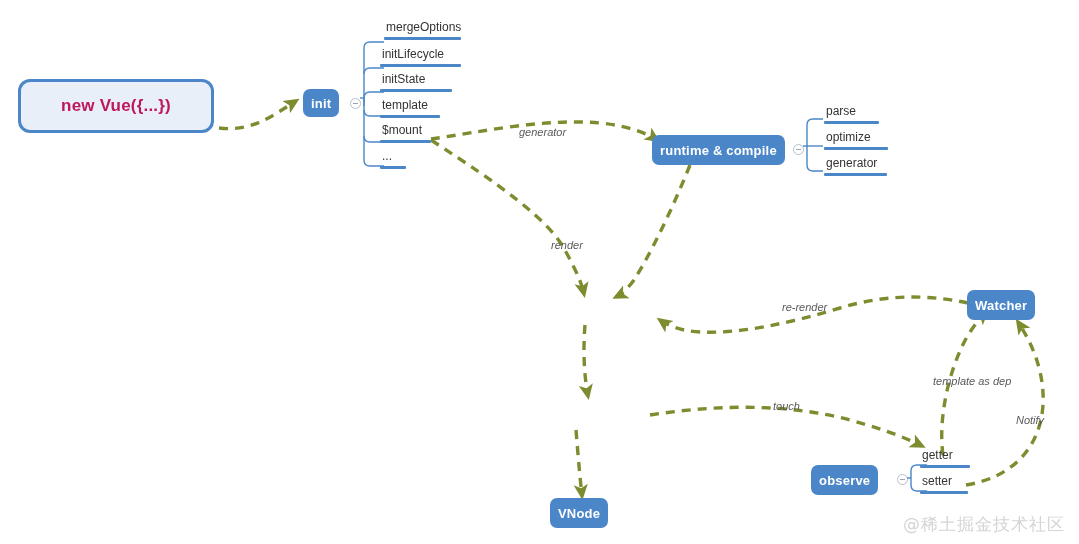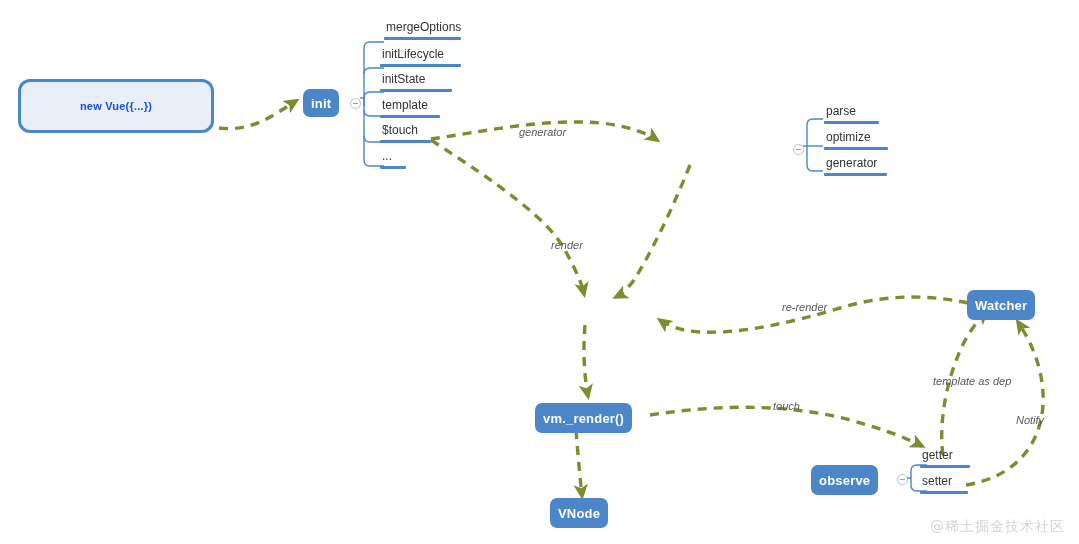--- a/index.html
+++ b/index.html
@@ -32,23 +32,23 @@
     height: 54px;
     background: #e9eff8;
     border: 3px solid #4a86c8;
     border-radius: 12px;
     display: flex;
     align-items: center;
     justify-content: center;
     box-sizing: border-box;
   }
   .root-node .lbl {
-    font-size: 11px;
+    font-size: 17px;
     font-weight: bold;
-    color: #1d4ed8;
+    color: #be185d;
     letter-spacing: .2px;
   }
   
   .node {
     position: absolute;
     background: #4a86c8;
     border-radius: 7px;
     display: flex;
     align-items: center;
     justify-content: center;
@@ -110,21 +110,21 @@
     font-style: italic;
     color: #5a5a5a;
     white-space: nowrap;
     font-family: "Liberation Sans", sans-serif;
   }
   
   .watermark {
     position: absolute;
     right: 14px;
     bottom: 8px;
-    font-size: 14px;
+    font-size: 17px;
     color: #d4d4d4;
     letter-spacing: 1px;
     white-space: nowrap;
     font-family: "DejaVu Sans", sans-serif;
   }
 </style>
 </head>
 <body>
 
 <div id="canvas">
@@ -191,28 +191,31 @@
   </div>
   <div class="subitem" style="left:380px; top:72px;">
     <span class="lbl">initState</span>
     <span class="bar" style="width:72px;"></span>
   </div>
   <div class="subitem" style="left:380px; top:98px;">
     <span class="lbl">template</span>
     <span class="bar" style="width:60px;"></span>
   </div>
   <div class="subitem" style="left:380px; top:123px;">
-    <span class="lbl">$touch</span>
+    <span class="lbl">$mount</span>
     <span class="bar" style="width:51px;"></span>
   </div>
   <div class="subitem" style="left:380px; top:149px;">
     <span class="lbl">...</span>
     <span class="bar" style="width:26px;"></span>
   </div>
 
+  <div class="node big" style="left:652px; top:135px;">
+    <span class="lbl">runtime &amp; compile</span>
+  </div>
   <div class="collapse" style="left:793px; top:144px;"></div>
 
   <svg style="position:absolute; left:803px; top:104px; width:22px; height:72px;" viewBox="0 0 22 72" xmlns="http://www.w3.org/2000/svg">
     <g fill="none" stroke="#4a86c8" stroke-width="1.4">
       <path d="M 20,15 L 10,15 Q 4,15 4,21 L 4,45"></path>
       <path d="M 20,42 L 4,42"></path>
       <path d="M 20,67 L 10,67 Q 4,67 4,61 L 4,45"></path>
       <path d="M 0,42 L 4,42"></path>
     </g>
   </svg>
@@ -224,23 +227,20 @@
   <div class="subitem" style="left:824px; top:130px;">
     <span class="lbl">optimize</span>
     <span class="bar" style="width:64px;"></span>
   </div>
   <div class="subitem" style="left:824px; top:156px;">
     <span class="lbl">generator</span>
     <span class="bar" style="width:63px;"></span>
   </div>
 
 
-  <div class="node big" style="left:535px; top:403px;">
-    <span class="lbl">vm._render()</span>
-  </div>
 
   <div class="node big" style="left:550px; top:498px;">
     <span class="lbl">VNode</span>
   </div>
 
   <div class="node big" style="left:967px; top:290px;">
     <span class="lbl">Watcher</span>
   </div>
 
   <div class="node big" style="left:811px; top:465px;">

